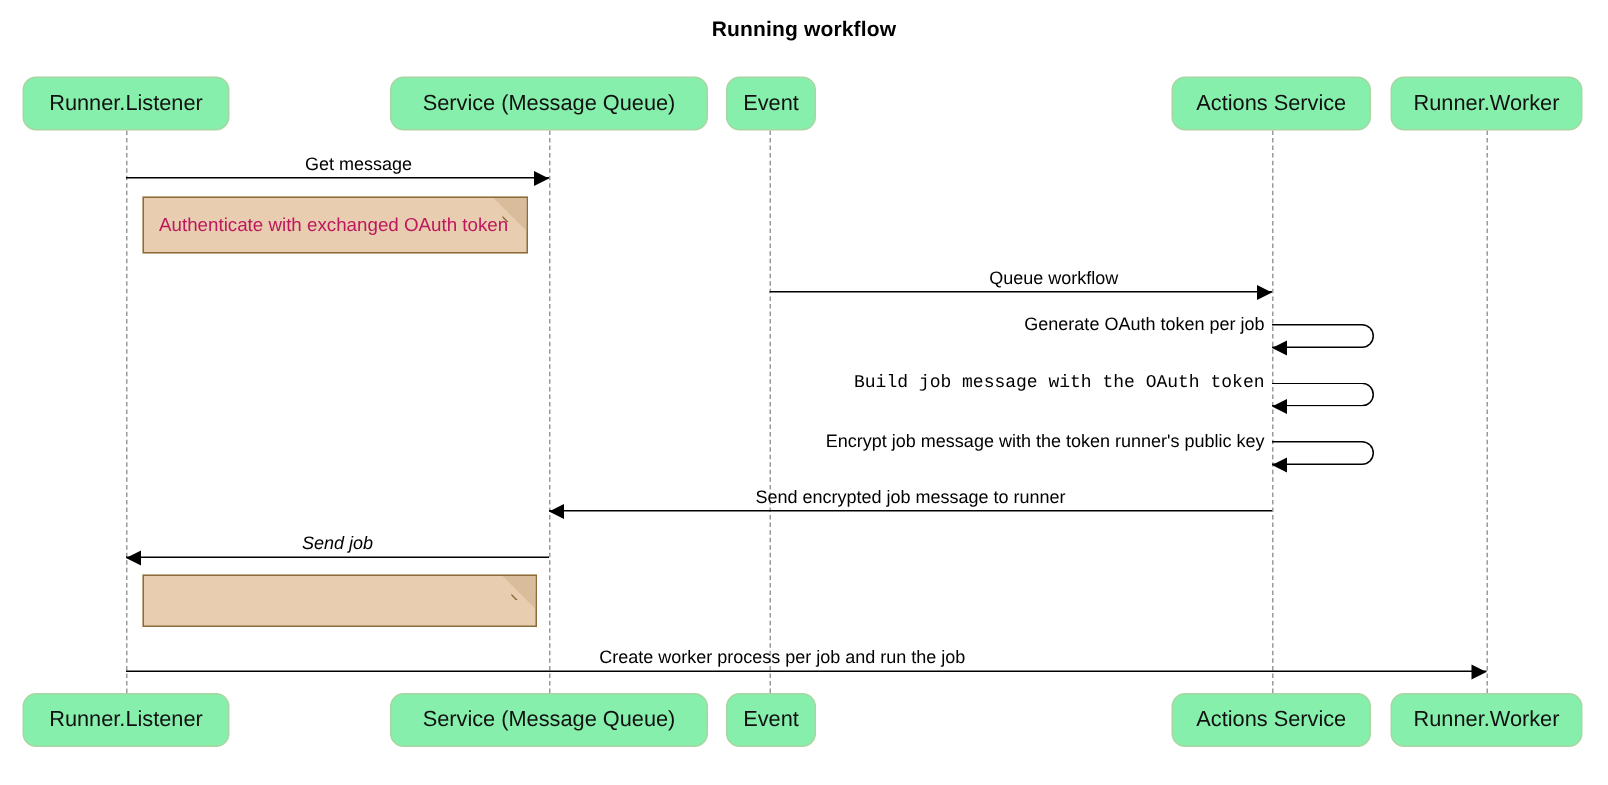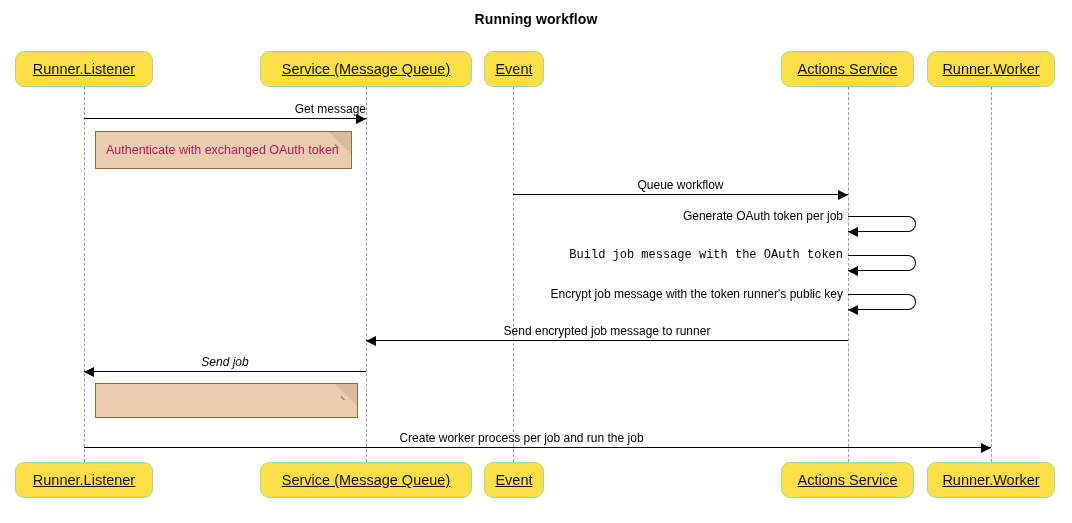--- a/index.html
+++ b/index.html
@@ -26,31 +26,30 @@
     width: 1072px;
     text-align: center;
     font-size: 14px;
     font-weight: bold;
     color: #000000;
     letter-spacing: 0.1px;
   }
   .participant {
     position: absolute;
     box-sizing: border-box;
-    background: #fde047;
+    background: #86efac;
     border: 1px solid #a8d5a2;
     border-radius: 9px;
     height: 36px;
     line-height: 34px;
     text-align: center;
     font-size: 14.5px;
     color: #111111;
     white-space: nowrap;
     overflow: hidden;
-    text-decoration: underline;
   }
   .lifeline {
     position: absolute;
     width: 0;
     border-left: 1px dashed #9a9a9a;
   }
   .msg-label {
     position: absolute;
     font-size: 12px;
     color: #000000;
@@ -151,24 +150,24 @@
       <div class="participant" style="left: 15px; top: 51px; width: 138px;"><span>Runner.Listener</span></div>
       <div class="participant" style="left: 260px; top: 51px; width: 212px;"><span>Service (Message Queue)</span></div>
       <div class="participant" style="left: 484px; top: 51px; width: 60px;"><span>Event</span></div>
       <div class="participant" style="left: 781px; top: 51px; width: 133px;"><span>Actions Service</span></div>
       <div class="participant" style="left: 927px; top: 51px; width: 128px;"><span>Runner.Worker</span></div>
     </div>
 
   <div id="messages">
       <div class="msg-line" style="left: 84px; top: 118px; width: 282px;"></div>
       <div class="arrow-head right" style="top: 114px; left: 356px;"></div>
-      <div class="msg-label" style="left: 84px; width: 282px; top: 103px; text-align: right;">Get message</div>
+      <div class="msg-label" style="left: 98px; width: 282px; top: 103px;">Get message</div>
       <div class="msg-line" style="left: 513px; top: 194px; width: 335px;"></div>
       <div class="arrow-head right" style="top: 190px; left: 838px;"></div>
-      <div class="msg-label" style="left: 513px; width: 335px; top: 179px;">Queue workflow</div>
+      <div class="msg-label" style="left: 535px; width: 335px; top: 179px;">Queue workflow</div>
       <div class="self-loop" style="left: 848px; top: 216px; width: 68px; height: 16px;"></div>
       <div class="arrow-head left" style="left: 848px; top: 227px;"></div>
       <div class="msg-label" style="right: 229px; top: 210px;">Generate OAuth token per job</div>
       <div class="self-loop" style="left: 848px; top: 255px; width: 68px; height: 16px;"></div>
       <div class="arrow-head left" style="left: 848px; top: 266px;"></div>
       <div class="msg-label" style="right: 229px; top: 249px; font-family: Liberation Mono, monospace;">Build job message with the OAuth token</div>
       <div class="self-loop" style="left: 848px; top: 294px; width: 68px; height: 16px;"></div>
       <div class="arrow-head left" style="left: 848px; top: 305px;"></div>
       <div class="msg-label" style="right: 229px; top: 288px;">Encrypt job message with the token runner's public key</div>
       <div class="msg-line" style="left: 366px; top: 340px; width: 482px;"></div>

